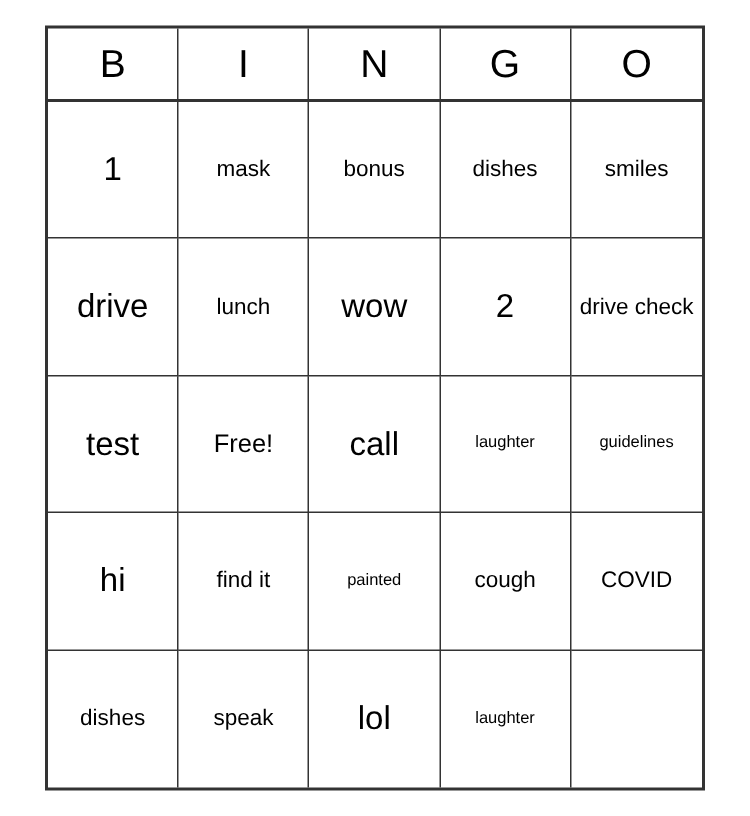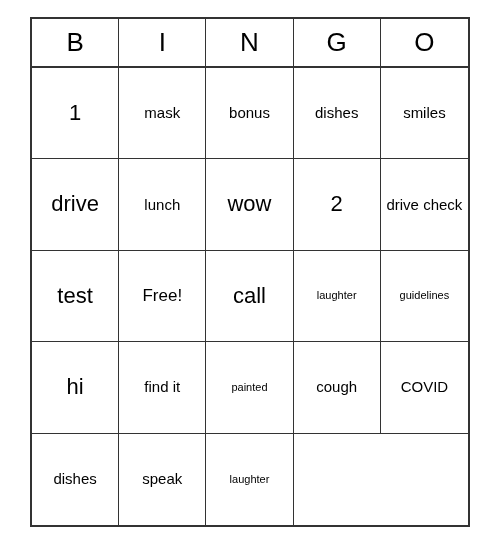--- a/index.html
+++ b/index.html
@@ -113,15 +113,16 @@
       <div class="bingo-cell large-text">call</div>
       <div class="bingo-cell small-text">laughter</div>
       <div class="bingo-cell small-text">guidelines</div>
       <div class="bingo-cell large-text">hi</div>
       <div class="bingo-cell">find it</div>
       <div class="bingo-cell small-text">painted</div>
       <div class="bingo-cell">cough</div>
       <div class="bingo-cell">COVID</div>
       <div class="bingo-cell">dishes</div>
       <div class="bingo-cell">speak</div>
+      <div class="bingo-cell large-text">lol</div>
       <div class="bingo-cell small-text">laughter</div>
     </div>
 </div>
 
 </body></html>

